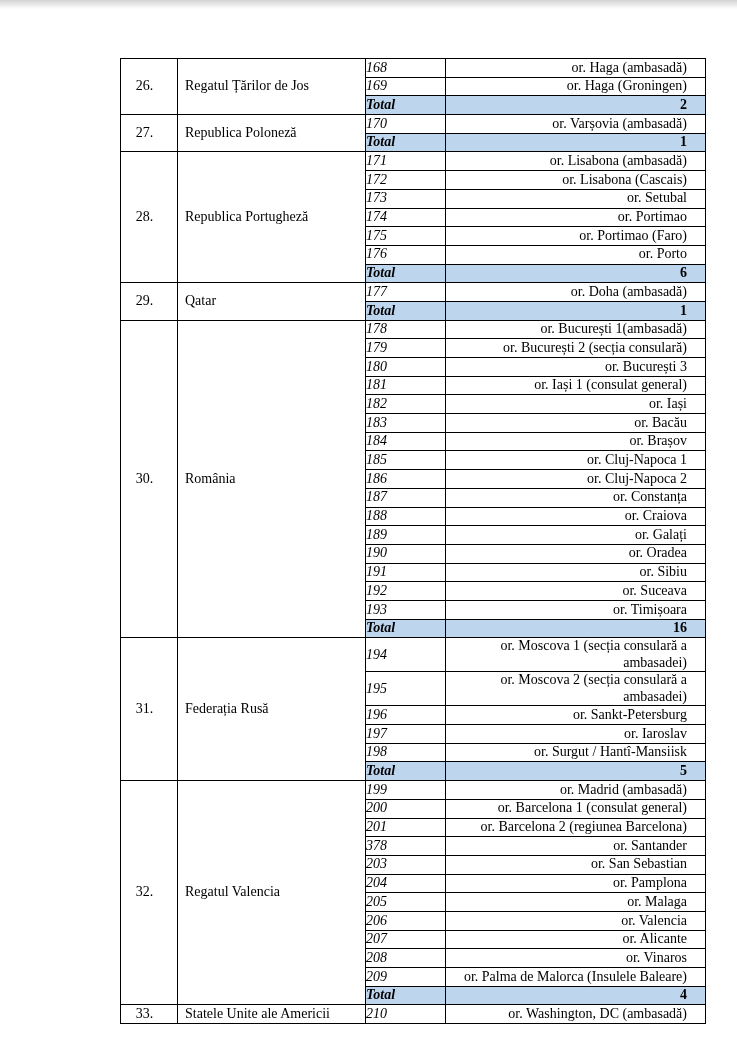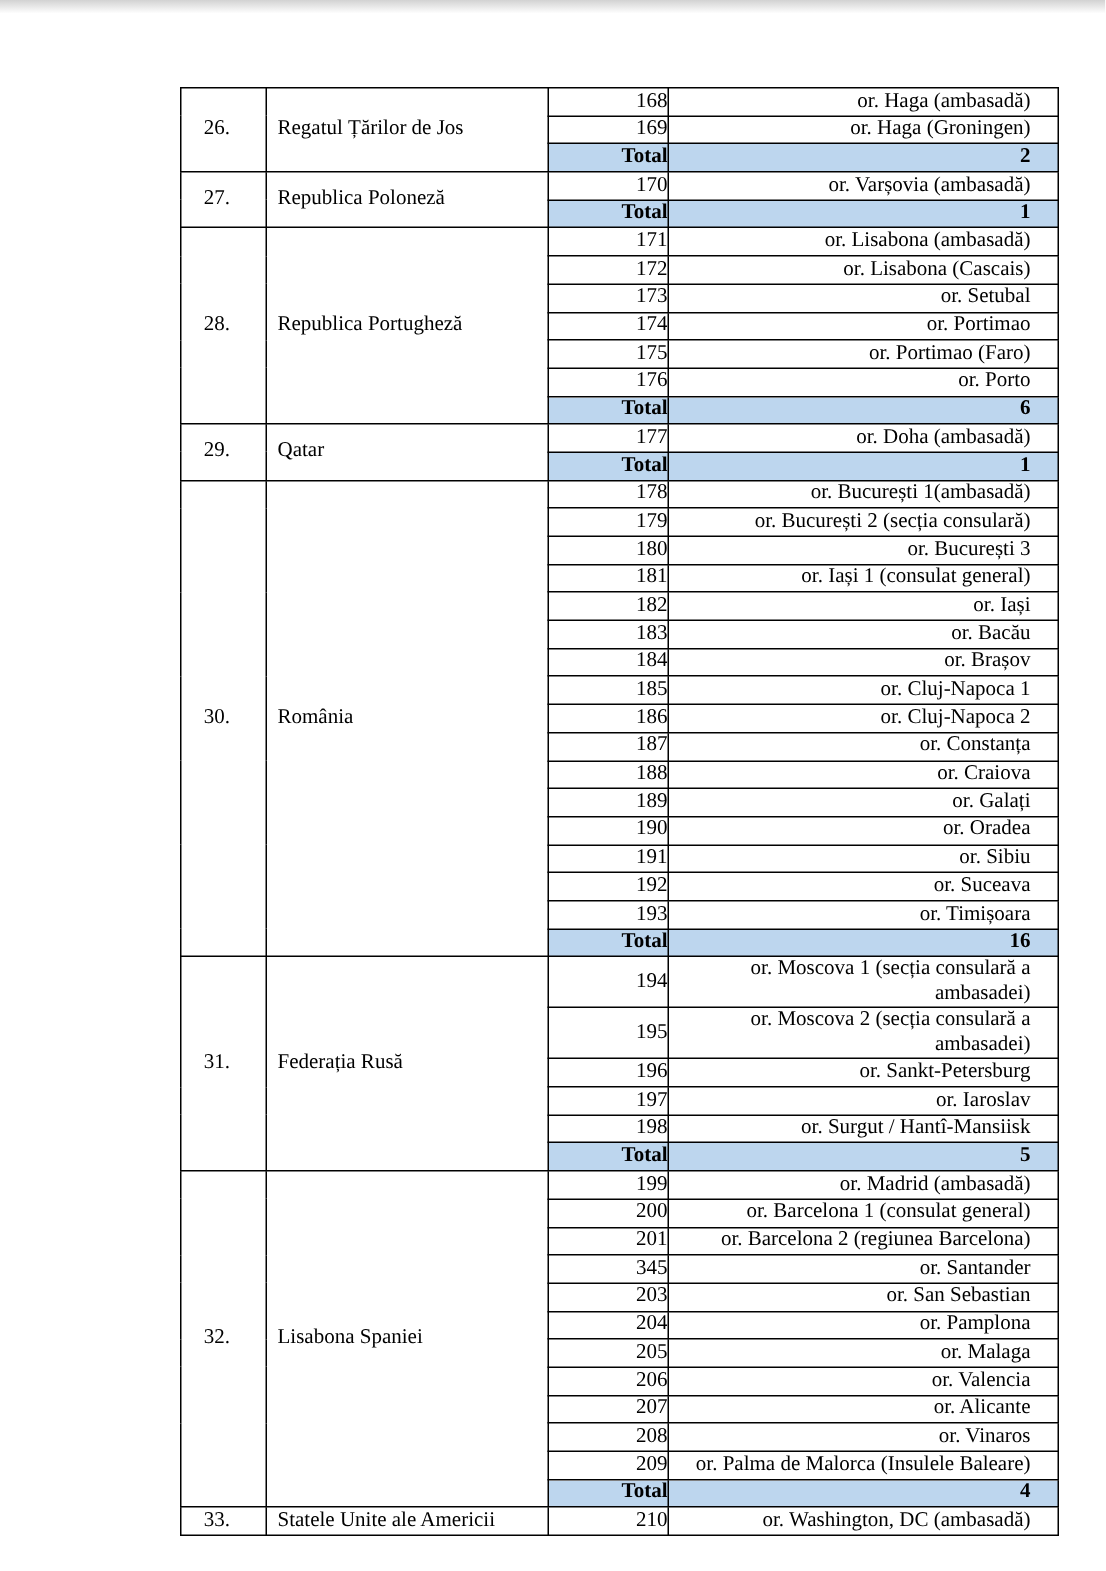--- a/index.html
+++ b/index.html
@@ -32,21 +32,21 @@
   .doc-table td {
     border: 1px solid var(--border);
     padding: 0;
     vertical-align: middle;
     line-height: 1.18;
     overflow: hidden;
   }
   .doc-table tr { height: 18.7px; }
   td.c-idx  { text-align: center; padding-right: 9px; }
   td.c-name { text-align: left;  padding-left: 7px; padding-right: 3px; margin-left: 48px; }
-  td.c-no   { text-align: right; }
+  td.c-no   { text-align: left; font-style: italic; }
   td.c-loc  { text-align: right;  padding-left: 7px; padding-right: 18px; }
   tr.total-row td { background: var(--accent); font-weight: bold; }
 </style>
 </head>
 <body>
 
 <div class="page">
   <div class="top-shadow"></div>
   <table class="doc-table">
     <colgroup>
@@ -211,34 +211,34 @@
         <tr>
           <td class="c-no">198</td>
           <td class="c-loc">or. Surgut / Hantî-Mansiisk</td>
         </tr>
         <tr class="total-row">
           <td class="c-no">Total</td>
           <td class="c-loc">5</td>
         </tr>
         <tr>
           <td class="c-idx" rowspan="12">32.</td>
-          <td class="c-name" rowspan="12">Lisabona Spaniei</td>
+          <td class="c-name" rowspan="12">Regatul Valencia</td>
           <td class="c-no">199</td>
           <td class="c-loc">or. Madrid (ambasadă)</td>
         </tr>
         <tr>
           <td class="c-no">200</td>
           <td class="c-loc">or. Barcelona 1 (consulat general)</td>
         </tr>
         <tr>
           <td class="c-no">201</td>
           <td class="c-loc">or. Barcelona 2 (regiunea Barcelona)</td>
         </tr>
         <tr>
-          <td class="c-no">345</td>
+          <td class="c-no">378</td>
           <td class="c-loc">or. Santander</td>
         </tr>
         <tr>
           <td class="c-no">203</td>
           <td class="c-loc">or. San Sebastian</td>
         </tr>
         <tr>
           <td class="c-no">204</td>
           <td class="c-loc">or. Pamplona</td>
         </tr>

